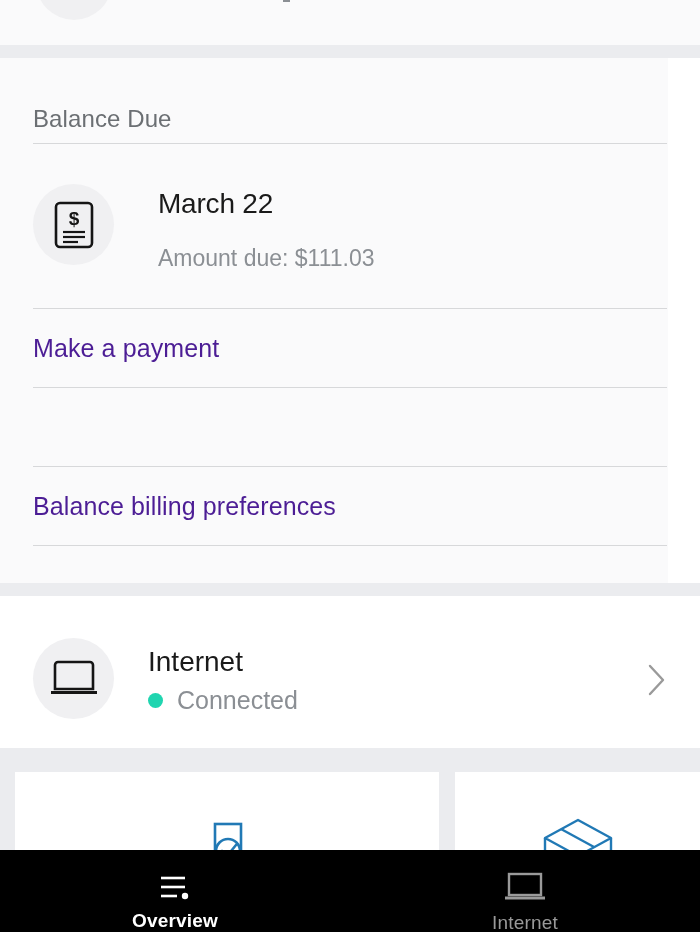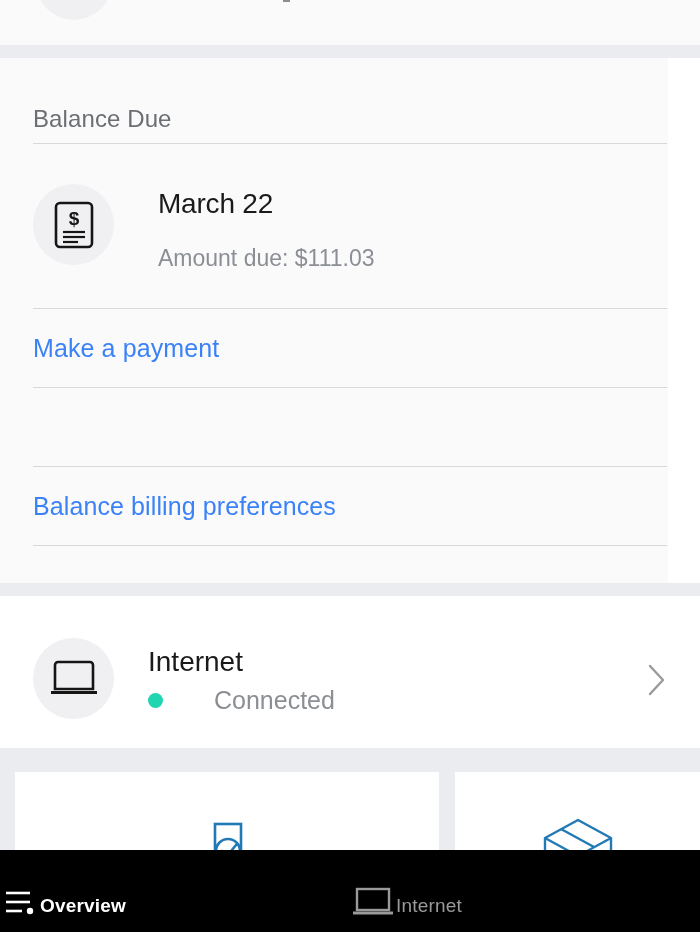--- a/index.html
+++ b/index.html
@@ -120,21 +120,21 @@
   .link-row {
     position: absolute;
     left: 33px;
     width: 634px;
     height: 78px;
     display: flex;
     align-items: center;
   }
   .link-row a, .link-text {
     font-size: 25px;
-    color: #3b82f6;
+    color: #4c1d95;
     text-decoration: none;
     letter-spacing: .1px;
   }
   .link-1 { top: 251px; }
   .link-2 { top: 330px; }
   .link-3 { top: 409px; }
   .rule-l1 { top: 329px; }
   .rule-l2 { top: 408px; }
   .rule-l3 { top: 487px; }
 
@@ -163,21 +163,20 @@
   }
   .service-name {
     font-size: 28px;
     color: #1a1a1a;
     line-height: 36px;
   }
   .service-status {
     display: flex;
     align-items: center;
     margin-top: 4px;
-    gap: 37px;
   }
   .status-dot {
     width: 15px; height: 15px;
     border-radius: 50%;
     background: #20d5b0;
     margin-right: 14px;
   }
   .status-label {
     font-size: 25px;
     color: #8b8f94;
@@ -215,22 +214,23 @@
     position: absolute;
     left: 0; bottom: 0;
     width: 700px;
     height: 82px;
     background: #000000;
     display: flex;
   }
   .nav-item {
     flex: 1;
     display: flex;
-    align-items: center;
-    justify-content: flex-start;
+    flex-direction: column;
+    align-items: center;
+    justify-content: center;
     padding-top: 21px;
   }
   .nav-icon { height: 34px; display: flex; align-items: center; justify-content: center; }
   .nav-label {
     margin-top: 8px;
     font-size: 19px;
     letter-spacing: .2px;
   }
   .nav-item.active .nav-label { color: #ffffff; font-weight: 700; }
   .nav-item.inactive .nav-label { color: #9a9a9a; font-weight: 400; }

